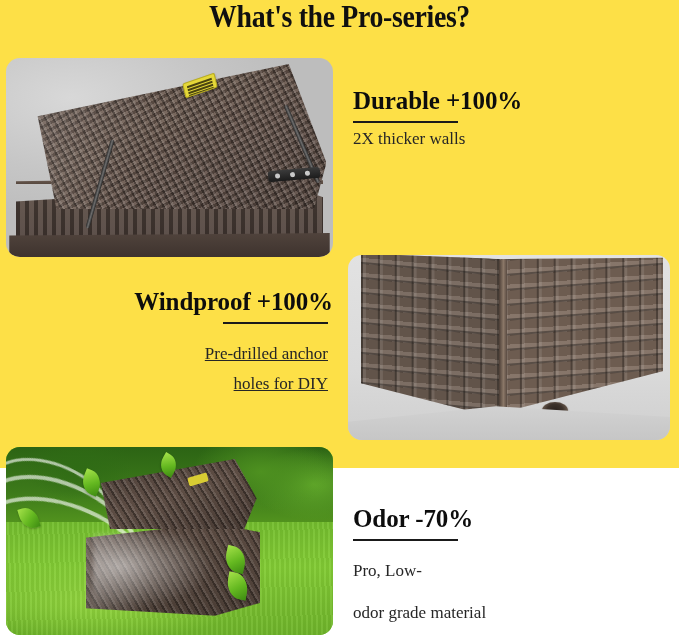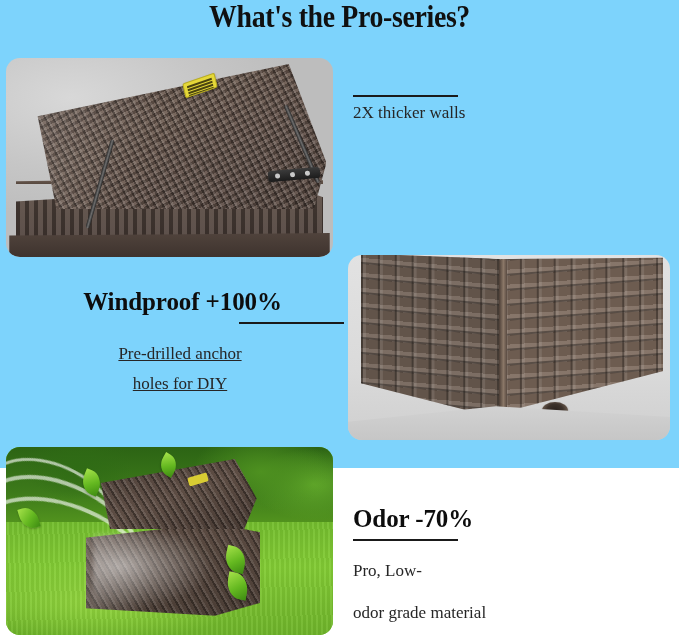--- a/index.html
+++ b/index.html
@@ -2,21 +2,21 @@
 <html><head>
 <meta charset="utf-8">
 <style>
   * { margin:0; padding:0; box-sizing:border-box; }
   html,body{
     width:679px; height:644px;
     background:#ffffff;
     font-family:"Liberation Serif", serif;
     overflow:hidden;
   }
-  .page{ position:relative; width:679px; height:468px; background:#7dd3fc; }
+  .page{ position:relative; width:679px; height:468px; background:#fde047; }
 
   
   .page-title{
     position:absolute; left:0; top:-2px; width:679px;
     text-align:center;
     font-family:"Liberation Serif", serif;
     font-weight:bold;
     font-size:32px;
     letter-spacing:-0.4px;
     color:#101010;
@@ -44,21 +44,21 @@
     font-size:17px;
     color:#262626;
     line-height:1.62;
     margin-top:16px;
     white-space:nowrap;
   }
 
   #f-durable{ left:353px; top:88px; }
   #f-durable .rule{ width:105px; }
 
-  #f-wind{ left:16px; top:289px; width:333px; text-align:center; }
+  #f-wind{ left:0px; top:289px; width:333px; text-align:right; }
   #f-wind .rule{ width:105px; margin-left:auto; margin-right:5px; }
   #f-wind .body{ padding-right:5px;text-decoration:underline; }
 
   #f-odor{ left:353px; top:506px; }
   #f-odor .rule{ width:105px; }
 
   
   .photo{
     position:absolute; overflow:hidden; border-radius:14px;
   }
@@ -269,20 +269,21 @@
     <div class="tub-base"></div>
     <div class="lid"></div>
     <div class="lid-sheen"></div>
     <div class="strut" id="strut-l"></div>
     <div class="strut" id="strut-r"></div>
     <div class="hinge-plate"></div>
     <div class="warn-label"></div>
   </div>
 
   <div class="feature" id="f-durable">
+    <div class="head">Durable +100%</div>
     <div class="rule"></div>
     <div class="body" style="margin-top:2px">2X thicker walls</div>
   </div>
 
   <div class="feature" id="f-wind">
     <div class="head">Windproof +100%</div>
     <div class="rule"></div>
     <div class="body">Pre-drilled anchor</div>
     <div class="body" style="margin-top:2px">holes for DIY</div>
   </div>

